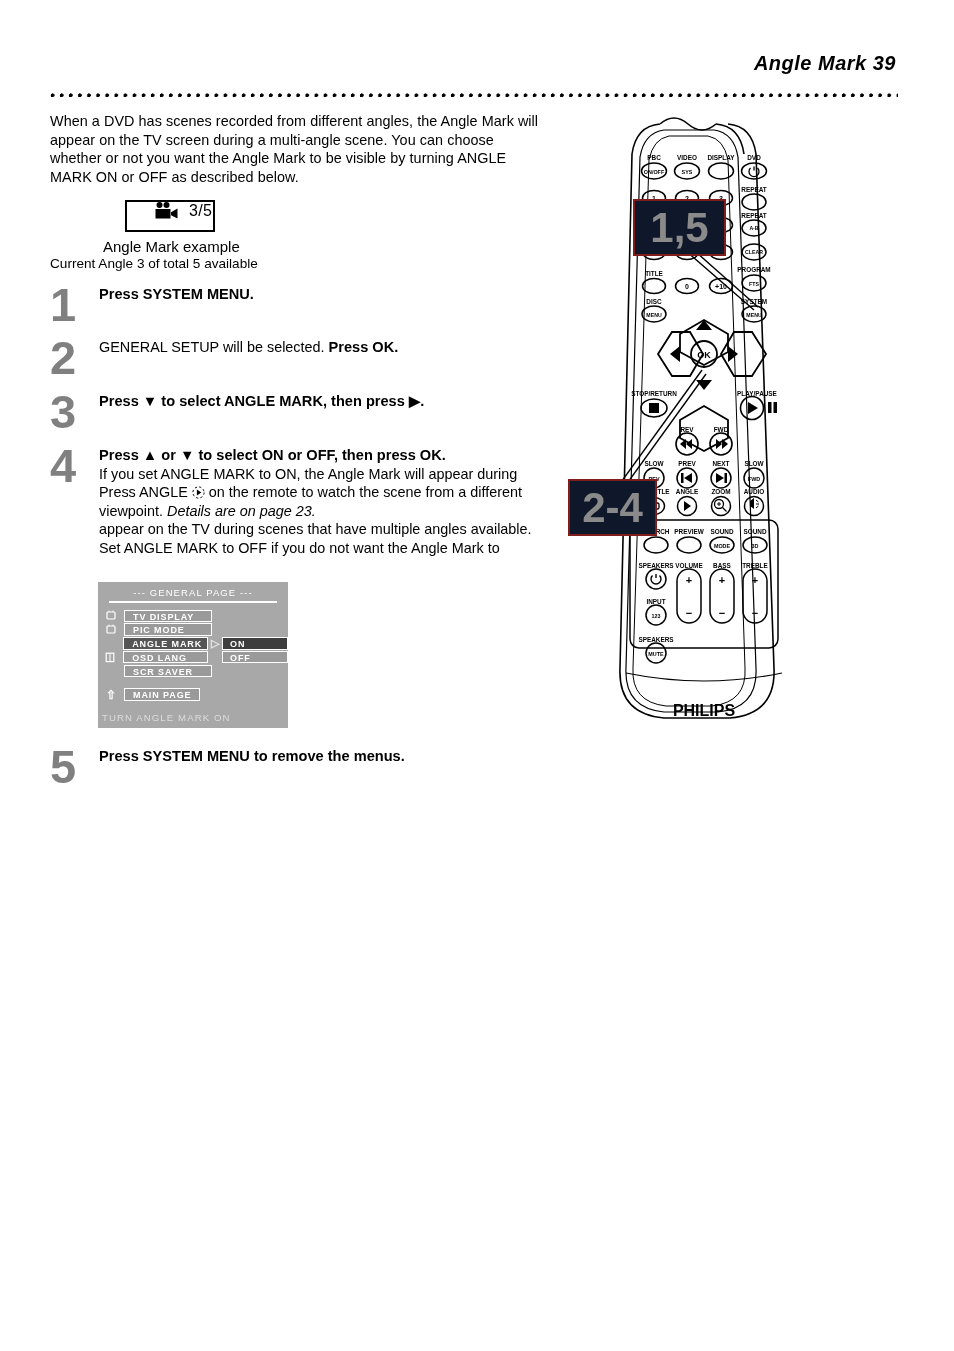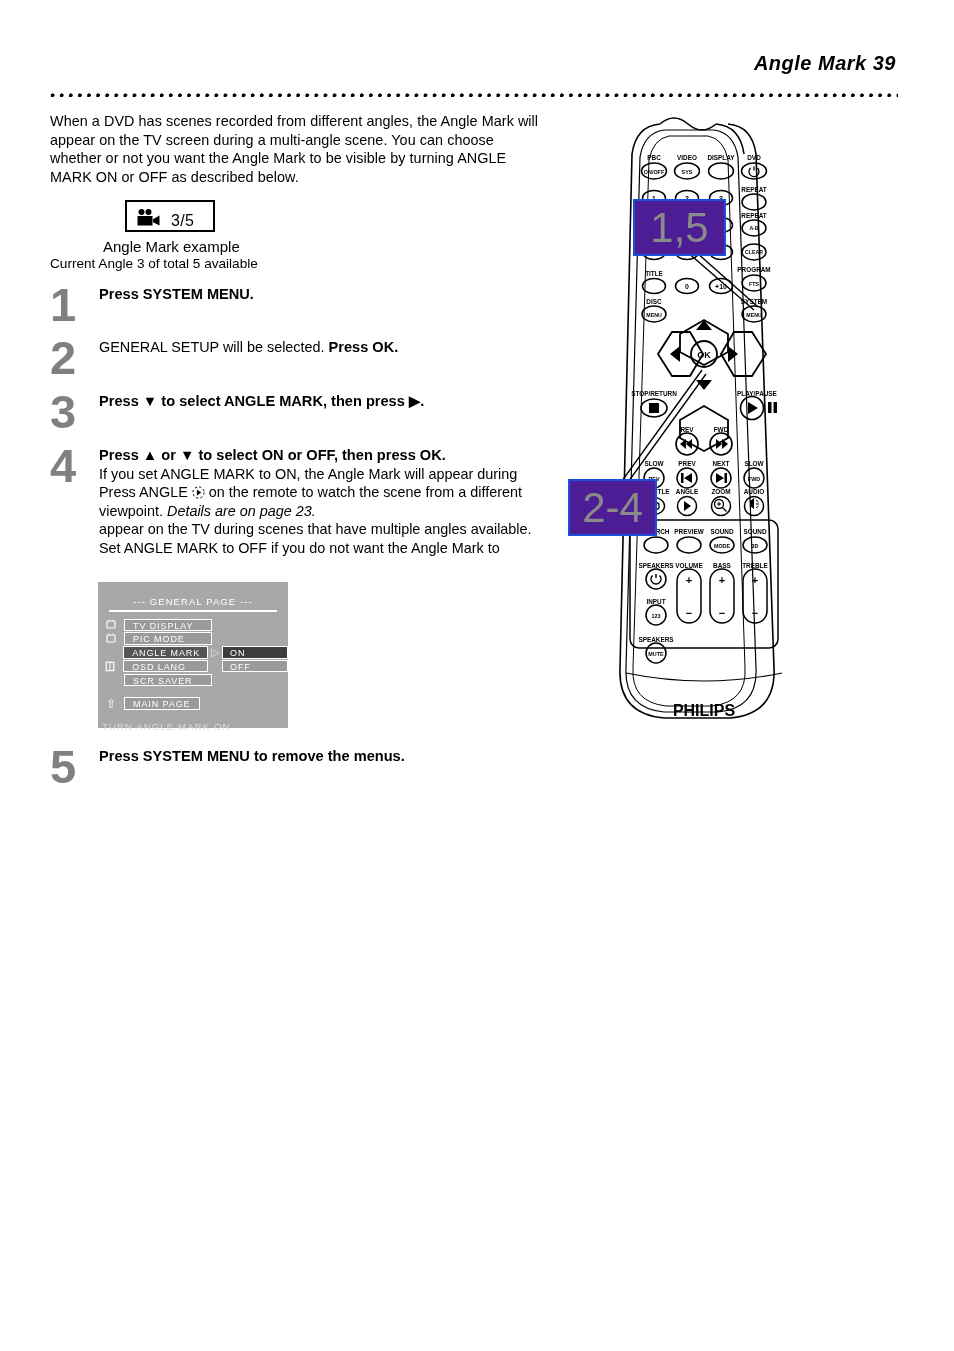--- a/index.html
+++ b/index.html
@@ -33,22 +33,22 @@
   #intro-para {
     font-size:14.4px; line-height:18.6px; letter-spacing:.05px;
     width:492px;
   }
 
   
   #angle-example-box {
     margin-top:14px; margin-left:75px;
     width:90px; height:32px;
     border:2px solid #000;
-    display:flex; align-items:flex-end; gap:10px;
-    padding-left:10px;
+    display:flex; align-items:flex-start; gap:10px;
+    padding-left:28px;
   }
   #angle-cam-icon { display:block; }
   #angle-example-value { font-size:16px; letter-spacing:.3px; }
   #angle-caption-1 { margin-top:6px; margin-left:53px; font-size:15px; }
   #angle-caption-2 { margin-top:1px; font-size:13.6px; }
 
   
   .step { position:absolute; left:50px; width:520px; }
   .step-num {
     position:absolute; left:0; top:0;
@@ -69,27 +69,27 @@
   
   #osd {
     position:absolute; left:98px; top:582px;
     width:190px; height:146px;
     background:#a8a8a8;
     font-family:"Liberation Sans", sans-serif;
     color:#ffffff;
   }
   #osd-title {
     text-align:center; font-size:9.5px; letter-spacing:1.1px;
-    padding-top:14px; color:#ffffff;
+    padding-top:5px; color:#ffffff;
   }
   #osd-title-rule {
     margin:3px auto 0 auto; width:168px; height:1.5px; background:#ffffff;
   }
   #osd-rows { position:relative; margin-top:7px; }
-  .osd-line { display:flex; align-items:center; height:12.6px; margin-bottom:1.2px; }
+  .osd-line { display:flex; align-items:center; height:12.6px; margin-bottom:1.2px;font-weight:bold; }
   .osd-gutter { width:26px; display:flex; justify-content:center; align-items:center; }
   .osd-item {
     width:88px; height:12.6px; line-height:12.2px;
     border:1px solid #ffffff; background:#9a9a9a;
     font-size:9px; letter-spacing:.9px; padding-left:8px; color:#ffffff;
   }
   .osd-item.selected { background:#555555; }
   .osd-arrow { width:14px; text-align:center; font-size:11px; color:#e8e8e8; line-height:10px; }
   .osd-opt {
     width:68px; height:12.6px; line-height:12.2px;
@@ -104,23 +104,23 @@
     font-size:9.6px; letter-spacing:1.1px; color:#dcdcdc;
   }
   .up-arrow { font-size:12px; color:#ffffff; line-height:10px; }
 
   
   #remote-figure { position:absolute; left:556px; top:108px; width:345px; height:650px; }
   #remote-svg { position:absolute; left:0; top:0; }
 
   
   .callout {
-    position:absolute; background:#4c1d95; border:2px solid #1d4ed8;
+    position:absolute; background:#0f172a; border:2px solid #7f1d1d;
     display:flex; align-items:center; justify-content:center;
-    font-weight:normal; color:#8a8a8a; font-family:"Liberation Sans", sans-serif;
+    font-weight:bold; color:#8a8a8a; font-family:"Liberation Sans", sans-serif;
   }
   #callout-15 { left:633px; top:199px; width:93px; height:57px; font-size:42px; z-index:5; }
   #callout-24 { left:568px; top:435px; width:89px; height:57px; font-size:42px; z-index:5;margin-top:44px; }
 </style>
 </head>
 <body>
 
 <div id="header-title">Angle Mark  39</div>
 <div id="header-rule"></div>
 

